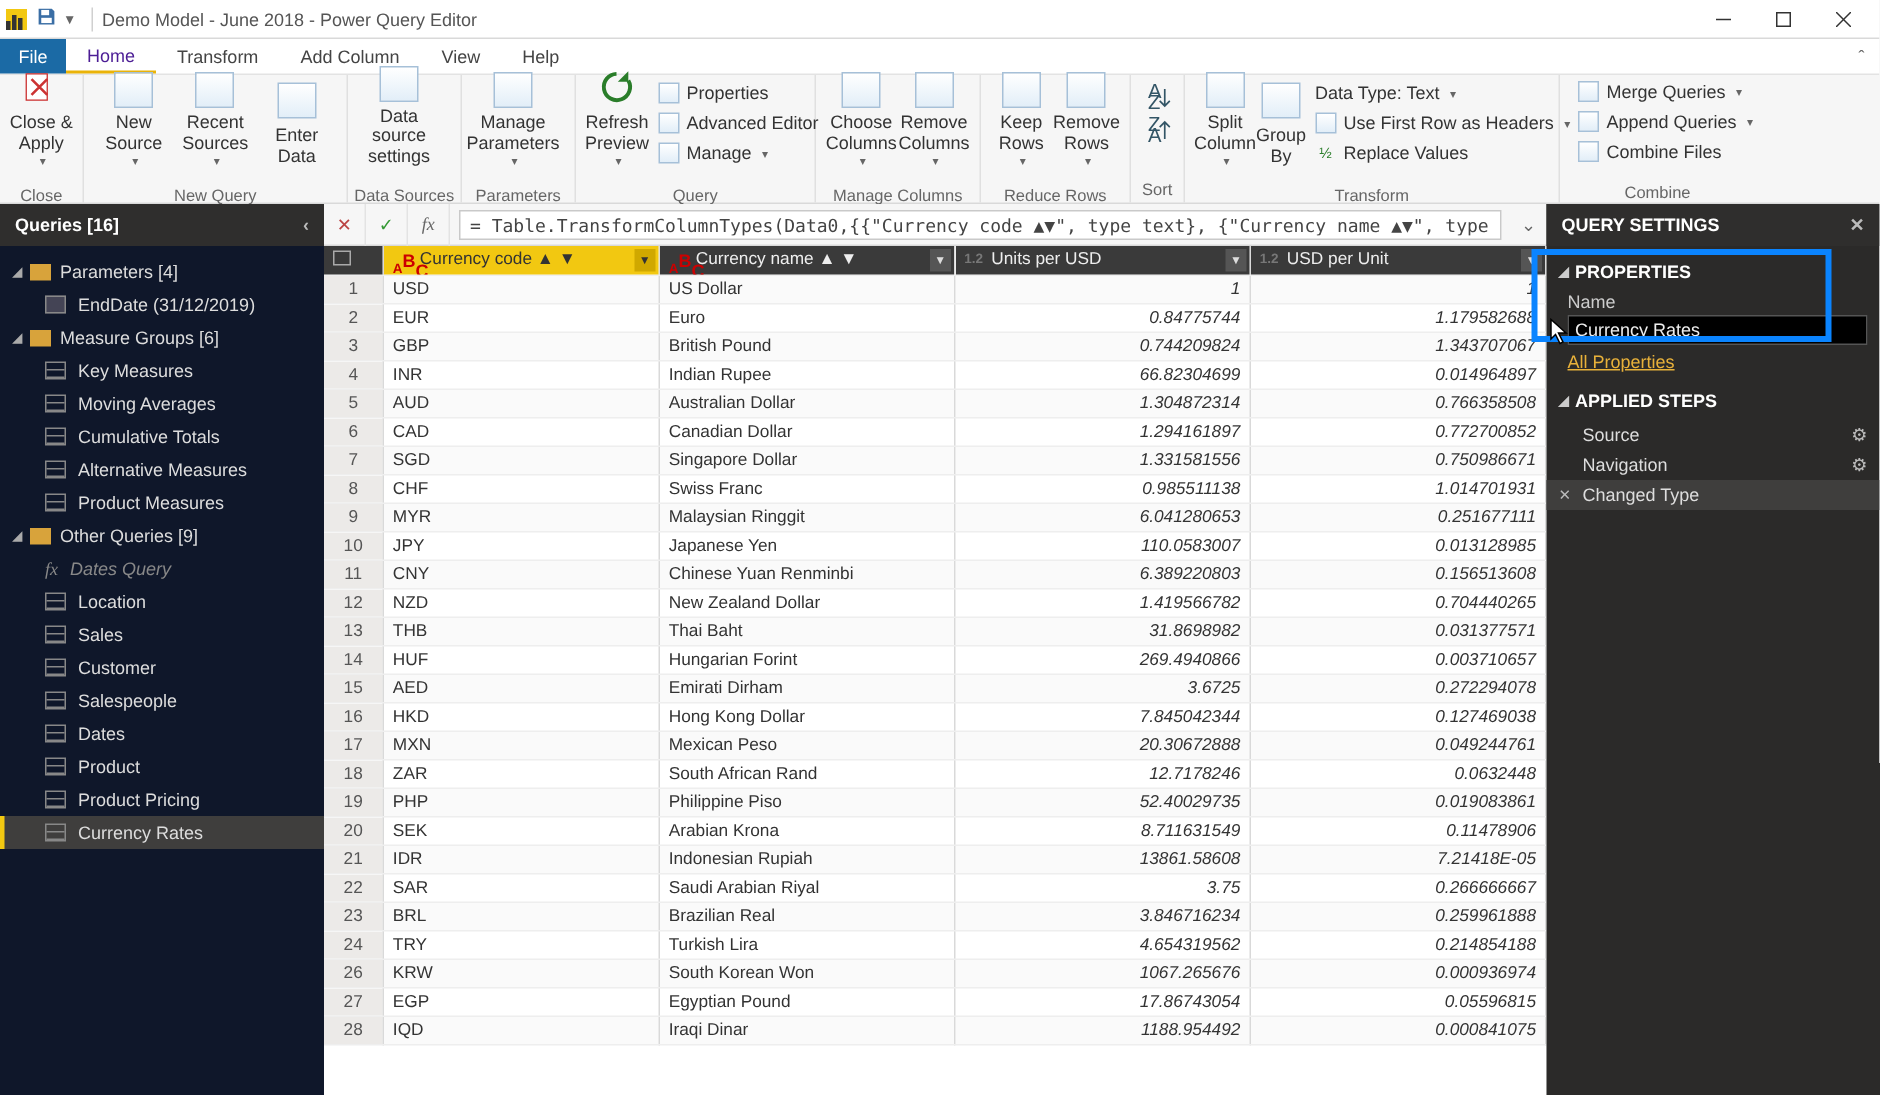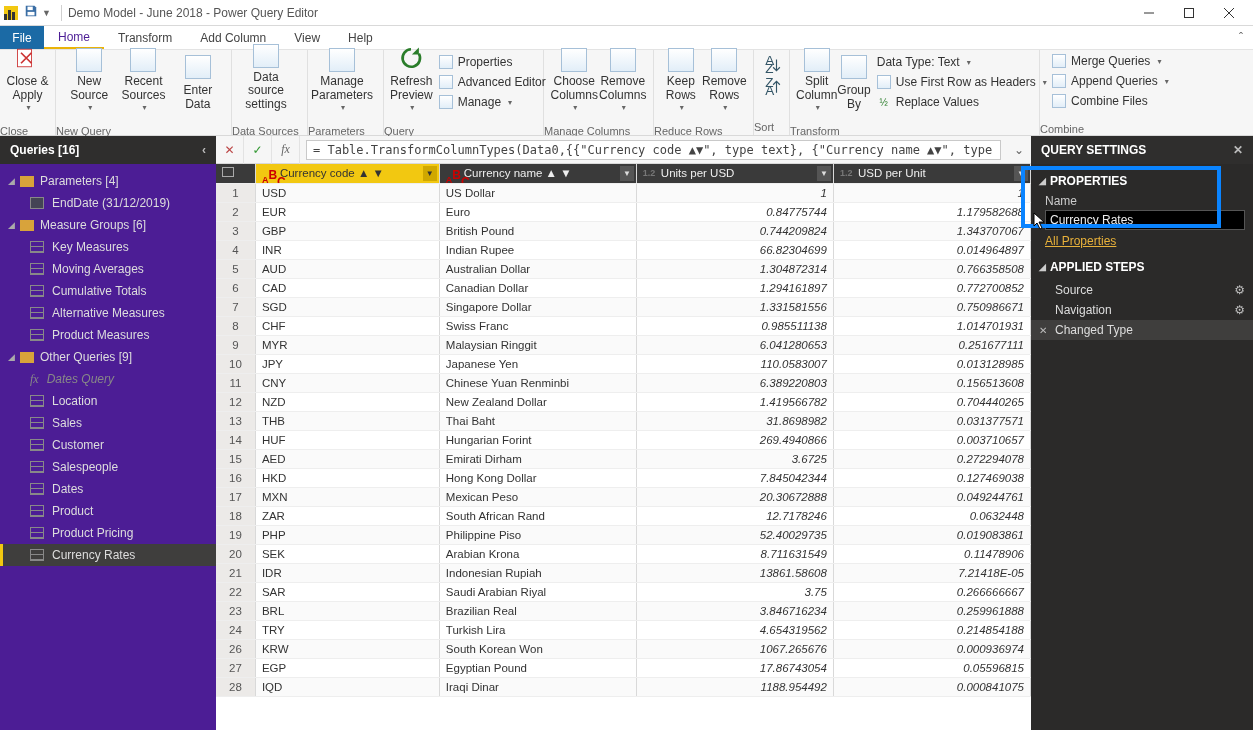--- a/index.html
+++ b/index.html
@@ -19,33 +19,33 @@
   .menurow { height: 24px; background: #fff; display: flex; align-items: stretch; border-bottom: 1px solid #e3e3e3; }
   .menurow .filetab { background: #1b6aa5; color: #fff; width: 44px; display: flex; align-items: center; justify-content: center; }
   .menurow .tab { padding: 0 14px; display: flex; align-items: center; color: #444; cursor: pointer; }
   .menurow .tab.active { border-bottom: 2px solid #eab308; color: #4c1d95; }
   .menurow .collapse { margin-left: auto; width: 24px; display: flex; align-items: center; justify-content: center; color: #666; }
 
   
   .ribbon { height: 86px; background: #f6f6f6; border-bottom: 1px solid #d9d9d9; display: flex; }
   .group { border-right: 1px solid #e0e0e0; display: flex; flex-direction: column; }
   .group-body { flex: 1; display: flex; align-items: center; padding: 0 6px; }
-  .group-label { color: #666; font-size: 11px; padding: 1px 0 2px; margin-top: 10px; }
+  .group-label { text-align: center; color: #666; font-size: 11px; padding: 1px 0 2px; margin-top: 10px; }
   .bigbtn { width: 56px; height: 64px; display: flex; flex-direction: column; align-items: center; justify-content: flex-end; padding-bottom: 2px; text-align: center; color: #333; line-height: 1.15; }
   .bigbtn .ic { width: 30px; height: 28px; margin-bottom: 3px; display:flex; align-items:center; justify-content:center; }
   .smallrow { display: flex; flex-direction: column; gap: 2px; padding: 2px 2px; }
   .smallbtn { display: flex; align-items: center; gap: 5px; padding: 2px 4px; color: #333; white-space: nowrap; }
   .smallbtn .ic { width: 14px; height: 14px; display:inline-flex; align-items:center; justify-content:center; }
   .caret { font-size: 8px; color: #666; margin-left: 2px; }
 
   
   .main { display: flex; height: 594px; }
 
   
-  .queries { width: 216px; background: #4c1d95; color: #ddd; display: flex; flex-direction: column; }
+  .queries { width: 216px; background: #0f172a; color: #ddd; display: flex; flex-direction: column; }
   .q-header { height: 28px; background: #2f2e2d; display: flex; align-items: center; padding: 0 10px; font-size: 13px; font-weight: 600; color: #fff; }
   .q-header .collapse-q { margin-left: auto; color: #bbb; }
   .q-tree { flex: 1; overflow-y: auto; padding-top: 6px; }
   .q-folder, .q-item { display: flex; align-items: center; height: 22px; padding-right: 6px; cursor: default; }
   .q-folder { padding-left: 8px; }
   .q-folder .tw { width: 10px; color: #aaa; font-size: 9px; }
   .q-folder .fico { width: 14px; height: 11px; background: #d8a33b; margin: 0 6px 0 2px; }
   .q-item { padding-left: 30px; gap: 8px; }
   .q-item.fx { color: #888; font-style: italic; }
   .q-item .qico { width: 14px; height: 12px; border: 1px solid #888; display: flex; flex-direction: column; }

